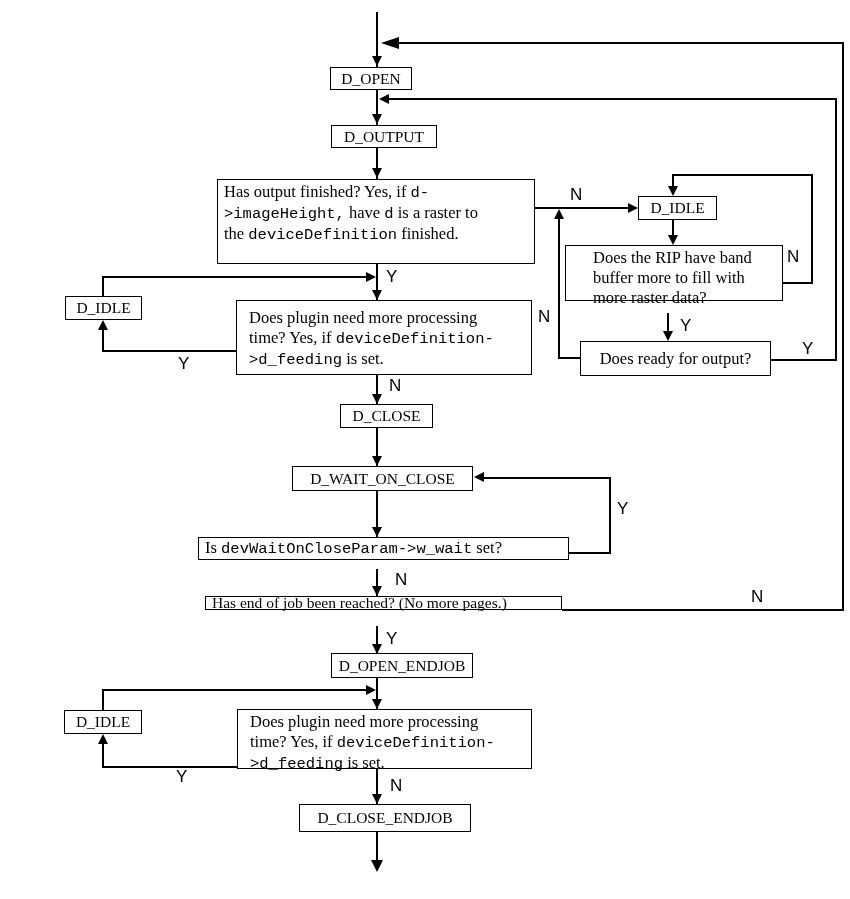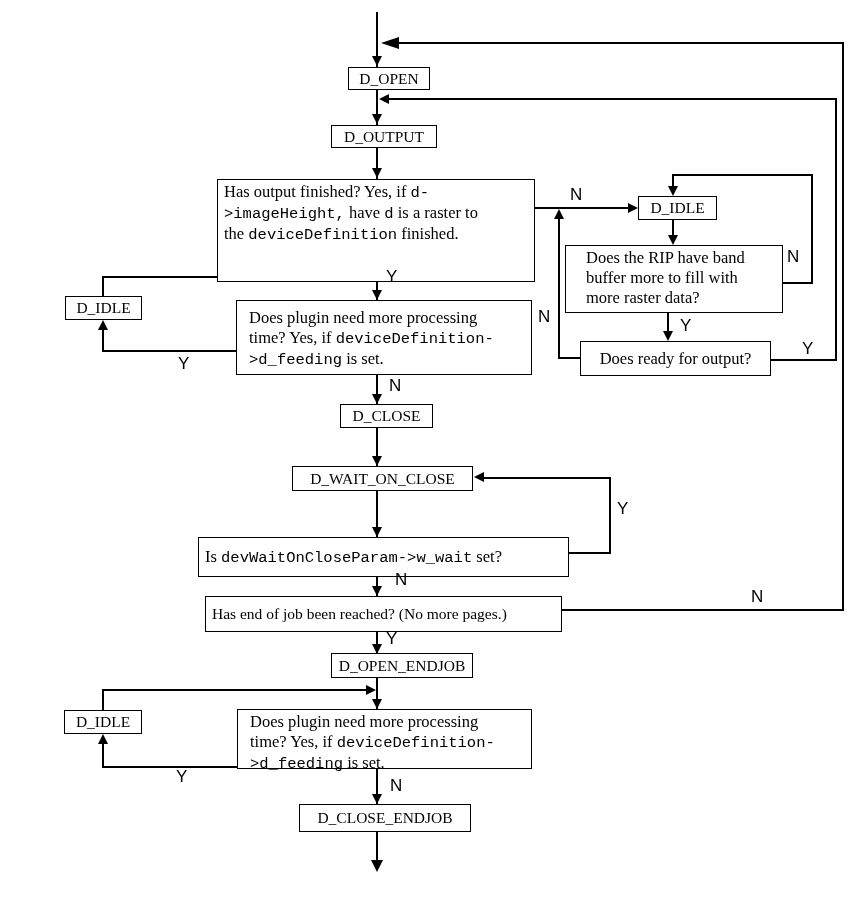--- a/index.html
+++ b/index.html
@@ -94,21 +94,21 @@
   <div class="arr down" style="left:372px;top:527px;"></div>
   <div class="arr left" style="left:474px;top:472px;"></div>
   <div class="arr down" style="left:372px;top:586px;"></div>
   <div class="arr down" style="left:372px;top:644px;"></div>
   <div class="arr down" style="left:372px;top:699px;"></div>
   <div class="arr right" style="left:366px;top:685px;"></div>
   <div class="arr up" style="left:98px;top:734px;"></div>
   <div class="arr down" style="left:372px;top:794px;"></div>
   <div class="arr bigdown" style="left:371px;top:860px;"></div>
 
-  <div class="sbox" style="left:348px;top:67px;width:82px;height:23px;">
+  <div class="sbox" style="left:330px;top:67px;width:82px;height:23px;">
       <span>D_OPEN</span>
     </div>
   <div class="sbox" style="left:331px;top:125px;width:106px;height:23px;">
       <span>D_OUTPUT</span>
     </div>
   <div class="sbox" style="left:638px;top:196px;width:79px;height:24px;">
       <span>D_IDLE</span>
     </div>
   <div class="sbox" style="left:65px;top:296px;width:77px;height:24px;">
       <span>D_IDLE</span>
@@ -122,47 +122,47 @@
   <div class="sbox" style="left:286px;top:653px;width:142px;height:25px;margin-left:45px;">
       <span>D_OPEN_ENDJOB</span>
     </div>
   <div class="sbox" style="left:64px;top:710px;width:78px;height:24px;">
       <span>D_IDLE</span>
     </div>
   <div class="sbox" style="left:299px;top:804px;width:172px;height:28px;">
       <span>D_CLOSE_ENDJOB</span>
     </div>
 
-  <div class="dbox" style="left:217px;top:179px;width:318px;height:103px;">
+  <div class="dbox" style="left:217px;top:179px;width:318px;height:85px;">
     <div class="dline"><span>Has output finished? Yes, if </span><span class="code">d-</span></div>
     <div class="dline"><span class="code">&gt;imageHeight,</span><span> have </span><span class="code">d</span><span> is a raster to</span></div>
     <div class="dline"><span>the </span><span class="code">deviceDefinition</span><span> finished.</span></div>
   </div>
 
-  <div class="dbox" style="left:565px;top:245px;width:218px;height:68px;padding-left:20px;">
+  <div class="dbox" style="left:565px;top:245px;width:218px;height:56px;padding-left:27px;">
     <div class="dline">Does the RIP have band</div>
     <div class="dline">buffer more to fill with</div>
     <div class="dline">more raster data?</div>
   </div>
 
   <div class="dbox" style="left:580px;top:341px;width:191px;height:35px;display:flex;align-items:center;justify-content:center;">
     <div class="dline">Does ready for output?</div>
   </div>
 
   <div class="dbox" style="left:236px;top:300px;width:296px;height:75px;padding:7px 6px 2px 12px;">
     <div class="dline">Does plugin need more processing</div>
     <div class="dline"><span>time? Yes, if </span><span class="code">deviceDefinition-</span></div>
     <div class="dline"><span class="code">&gt;d_feeding</span><span> is set.</span></div>
   </div>
 
-  <div class="dbox" style="left:198px;top:537px;width:371px;height:40px;display:flex;align-items:center;">
+  <div class="dbox" style="left:198px;top:537px;width:371px;height:23px;display:flex;align-items:center;">
     <div class="dline"><span>Is </span><span class="code">devWaitOnCloseParam-&gt;w_wait</span><span> set?</span></div>
   </div>
 
-  <div class="dbox" style="left:205px;top:596px;width:357px;height:36px;font-size:15.5px;display:flex;align-items:center;">
+  <div class="dbox" style="left:205px;top:596px;width:357px;height:14px;font-size:15.5px;display:flex;align-items:center;">
     <div class="dline">Has end of job been reached? (No more pages.)</div>
   </div>
 
   <div class="dbox" style="left:237px;top:709px;width:295px;height:60px;padding-left:12px;">
     <div class="dline">Does plugin need more processing</div>
     <div class="dline"><span>time? Yes, if </span><span class="code">deviceDefinition-</span></div>
     <div class="dline"><span class="code">&gt;d_feeding</span><span> is set.</span></div>
   </div>
 
   <div class="lab" style="left:570px;top:186px;">N</div>

